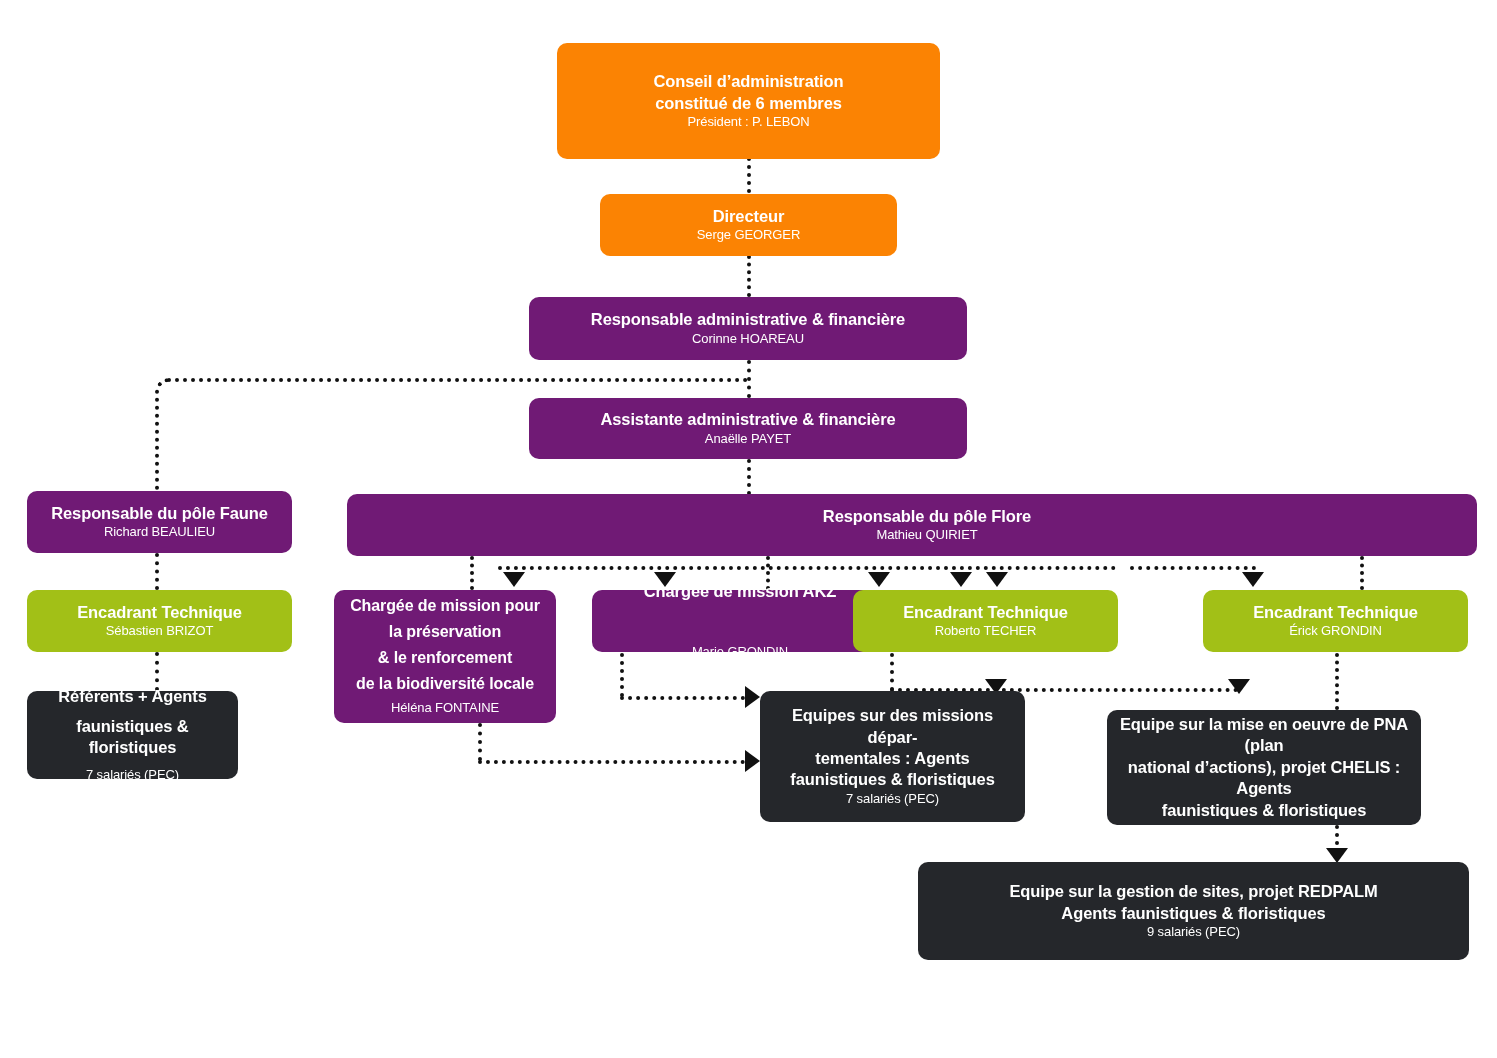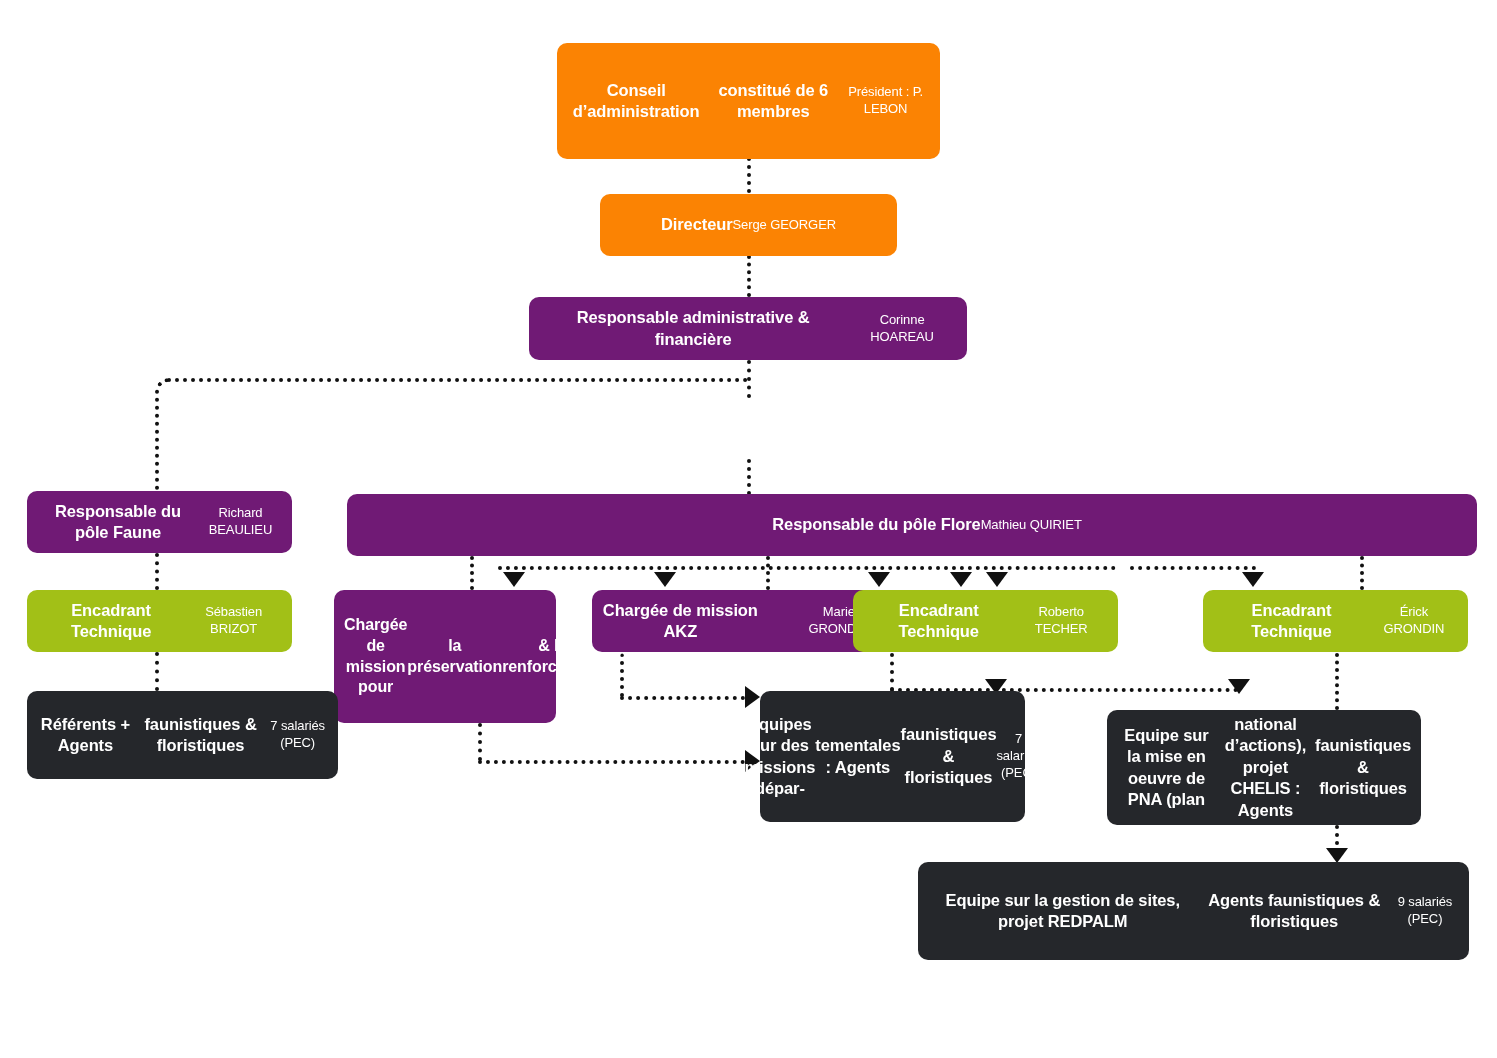--- a/index.html
+++ b/index.html
@@ -15,21 +15,21 @@
     width: 1497px;
     height: 1058px;
     background: #ffffff;
     overflow: hidden;
   }
   .node {
     position: absolute;
     box-sizing: border-box;
     border-radius: 10px;
     display: flex;
-    flex-direction: row;
+    flex-direction: column;
     align-items: center;
     justify-content: center;
     text-align: center;
     color: #ffffff;
     padding: 6px 10px;
     line-height: 1.30;
     z-index: 3;
   }
   .node .ttl {
     font-weight: bold;
@@ -145,20 +145,24 @@
   <div class="node c-orange" style="left:600px; top:194px; width:297px; height:62px;">
     <div class="ttl">Directeur</div>
     <div class="sub">Serge GEORGER</div>
   </div>
 
   <div class="node c-tan" style="left:529px; top:297px; width:438px; height:63px;">
     <div class="ttl">Responsable administrative &amp; financière</div>
     <div class="sub">Corinne HOAREAU</div>
   </div>
 
+  <div class="node c-tan" style="left:529px; top:398px; width:438px; height:61px;">
+    <div class="ttl">Assistante administrative &amp; financière</div>
+    <div class="sub">Anaëlle PAYET</div>
+  </div>
 
   <div class="node c-tan" style="left:27px; top:491px; width:265px; height:62px;">
     <div class="ttl">Responsable du pôle Faune</div>
     <div class="sub">Richard BEAULIEU</div>
   </div>
 
   <div class="node c-tan" style="left:347px; top:494px; width:1130px; height:62px;padding-left:40px;">
     <div class="ttl">Responsable du pôle Flore</div>
     <div class="sub">Mathieu QUIRIET</div>
   </div>
@@ -184,21 +188,21 @@
   <div class="node c-green" style="left:853px; top:590px; width:265px; height:62px;">
     <div class="ttl">Encadrant Technique</div>
     <div class="sub">Roberto TECHER</div>
   </div>
 
   <div class="node c-green" style="left:1203px; top:590px; width:265px; height:62px;">
     <div class="ttl">Encadrant Technique</div>
     <div class="sub">Érick GRONDIN</div>
   </div>
 
-  <div class="node c-dark" style="left:27px; top:691px; width:311px; height:88px;">
+  <div class="node c-dark" style="left:27px; top:691px; width:211px; height:88px;gap:8px;">
     <div class="ttl">Référents + Agents</div>
     <div class="ttl">faunistiques &amp; floristiques</div>
     <div class="sub">7 salariés (PEC)</div>
   </div>
 
   <div class="node c-dark" style="left:760px; top:691px; width:265px; height:131px;">
     <div class="ttl">Equipes sur des missions dépar-</div>
     <div class="ttl">tementales : Agents</div>
     <div class="ttl">faunistiques &amp; floristiques</div>
     <div class="sub">7 salariés (PEC)</div>

